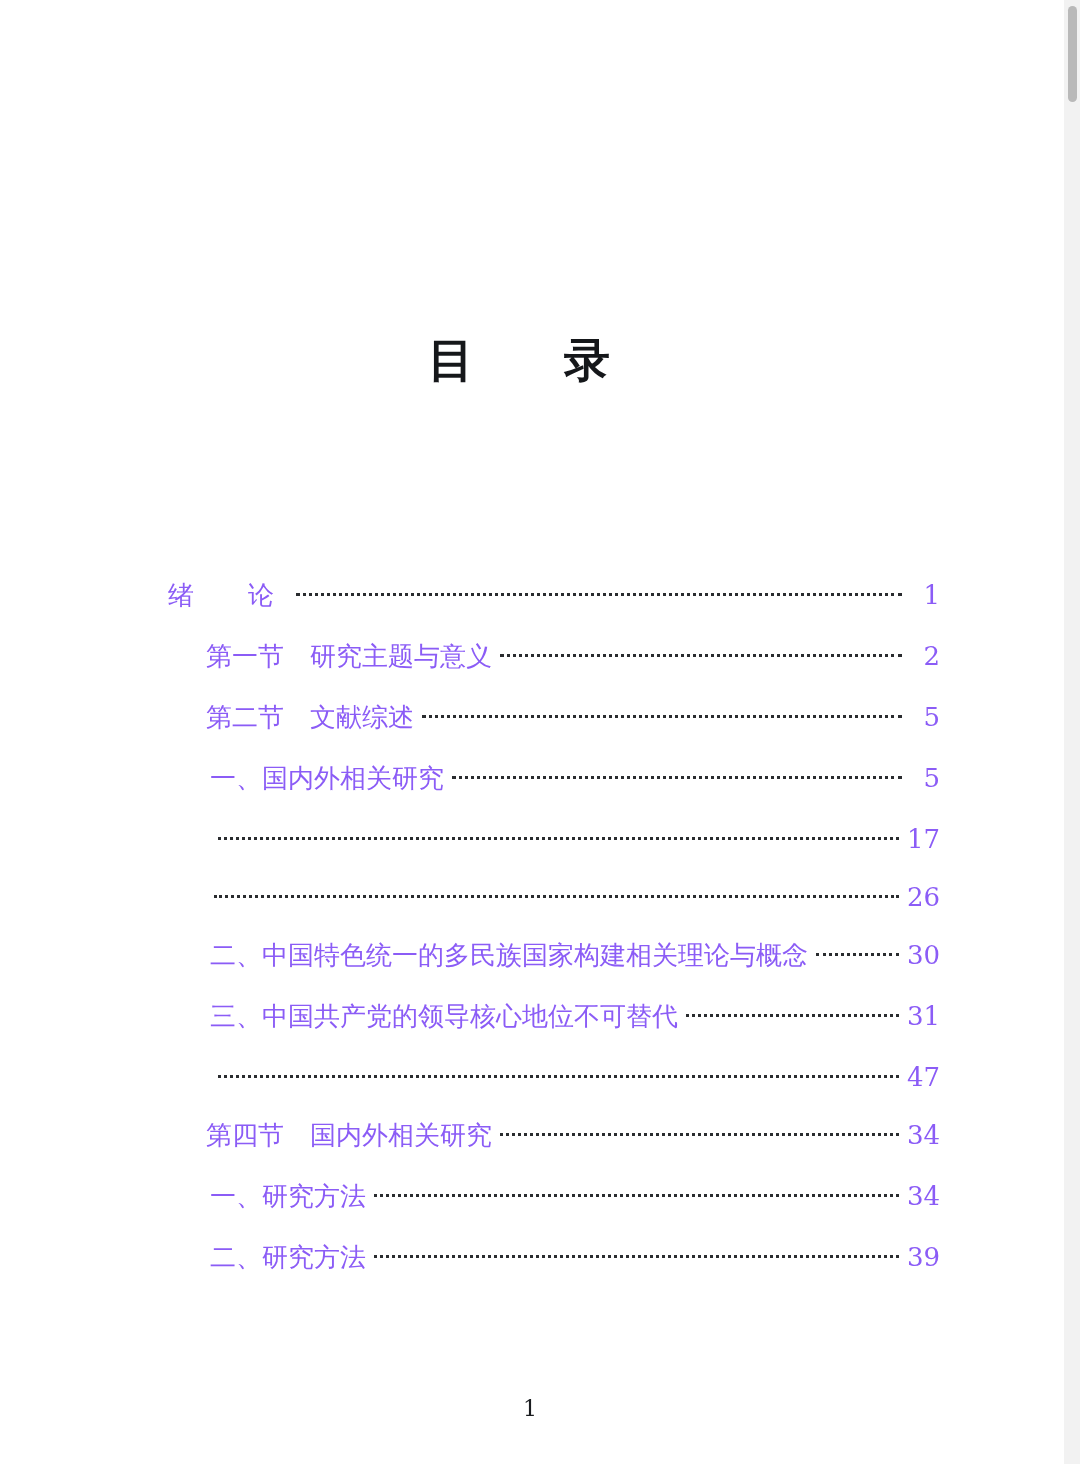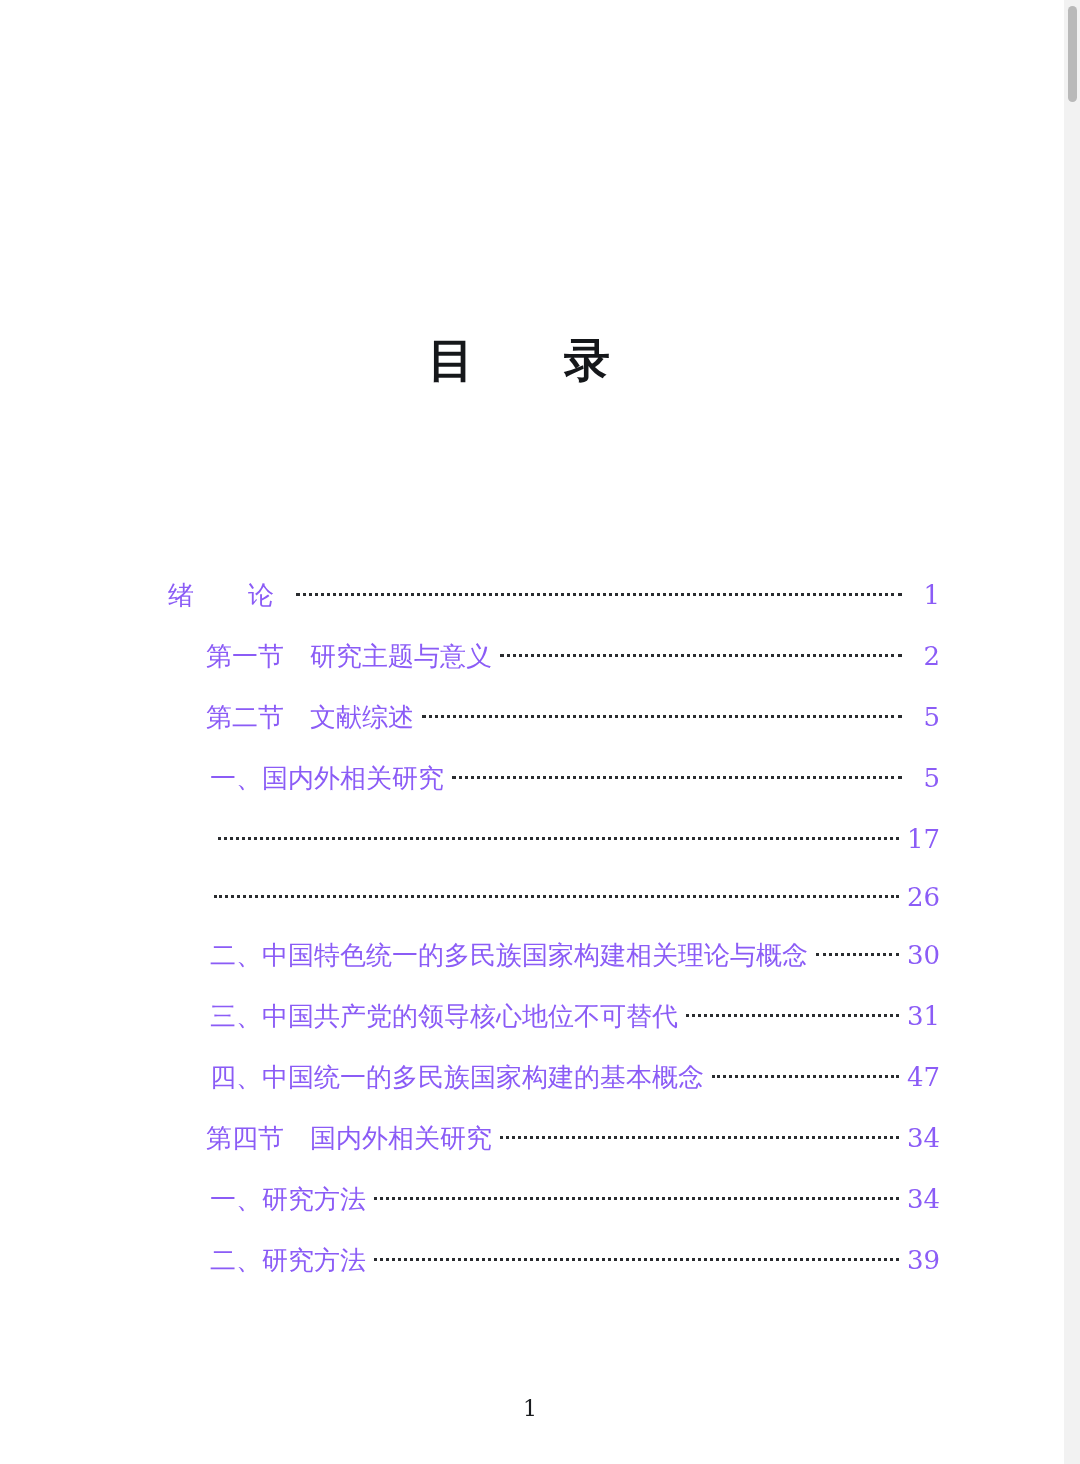--- a/index.html
+++ b/index.html
@@ -154,21 +154,20 @@
         <span class="label">二、中国特色统一的多民族国家构建相关理论与概念</span>
         <span class="leader"></span>
         <span class="pageno">30</span>
       </div>
       <div class="toc-row lvl2">
         <span class="label">三、中国共产党的领导核心地位不可替代</span>
         <span class="leader"></span>
         <span class="pageno">31</span>
       </div>
       <div class="toc-row lvl2">
-        <span class="label">四、中国统一的多民族国家构建的基本概念</span>
         <span class="leader"></span>
         <span class="pageno">47</span>
       </div>
       <div class="toc-row lvl1">
         <span class="label">第四节　国内外相关研究</span>
         <span class="leader"></span>
         <span class="pageno">34</span>
       </div>
       <div class="toc-row lvl2">
         <span class="label">一、研究方法</span>

